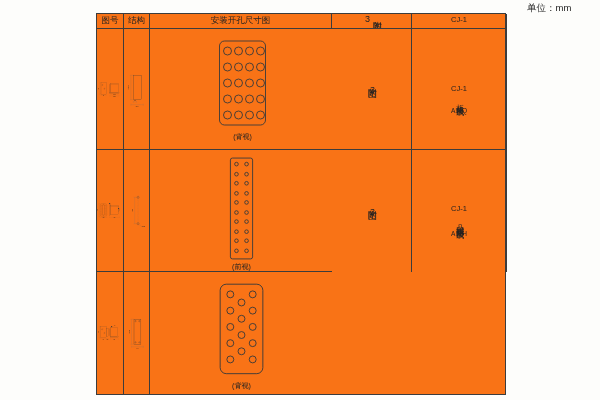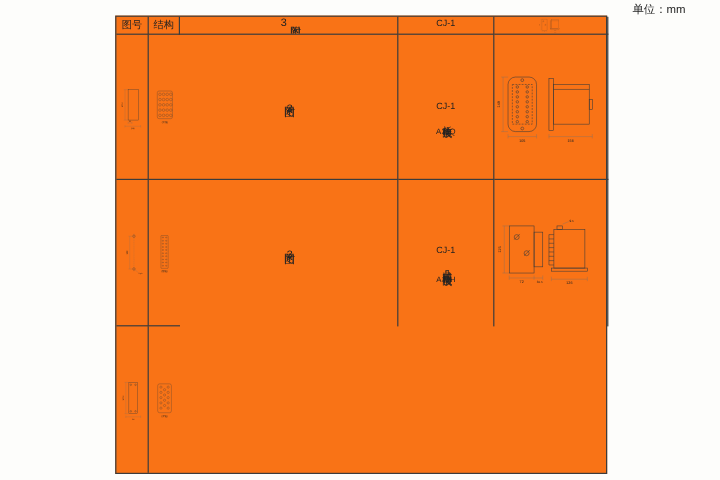--- a/index.html
+++ b/index.html
@@ -49,20 +49,21 @@
 <body>
 
 <div class="page">
 
   <div class="unit-label">单位：mm</div>
 
   <div class="doc-table">
 
     <div class="cell hdr">图号</div>
     <div class="cell hdr">结构</div>
+    <div class="cell hdr">安装开孔尺寸图</div>
 
     <div class="cell">
       <span class="vert">附图3</span>
     </div>
 
     <div class="cell">
       <div class="struct">
         <span class="model">CJ-1</span>
         <span class="desc">嵌入式后接线</span>
         <span class="code">A11K</span>

